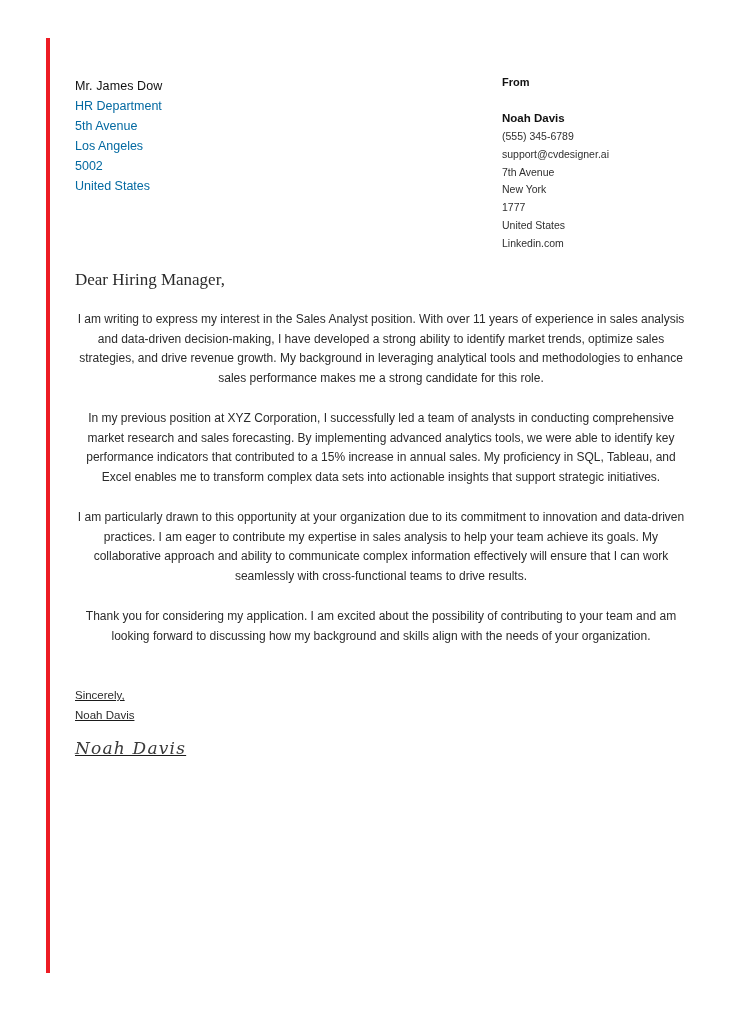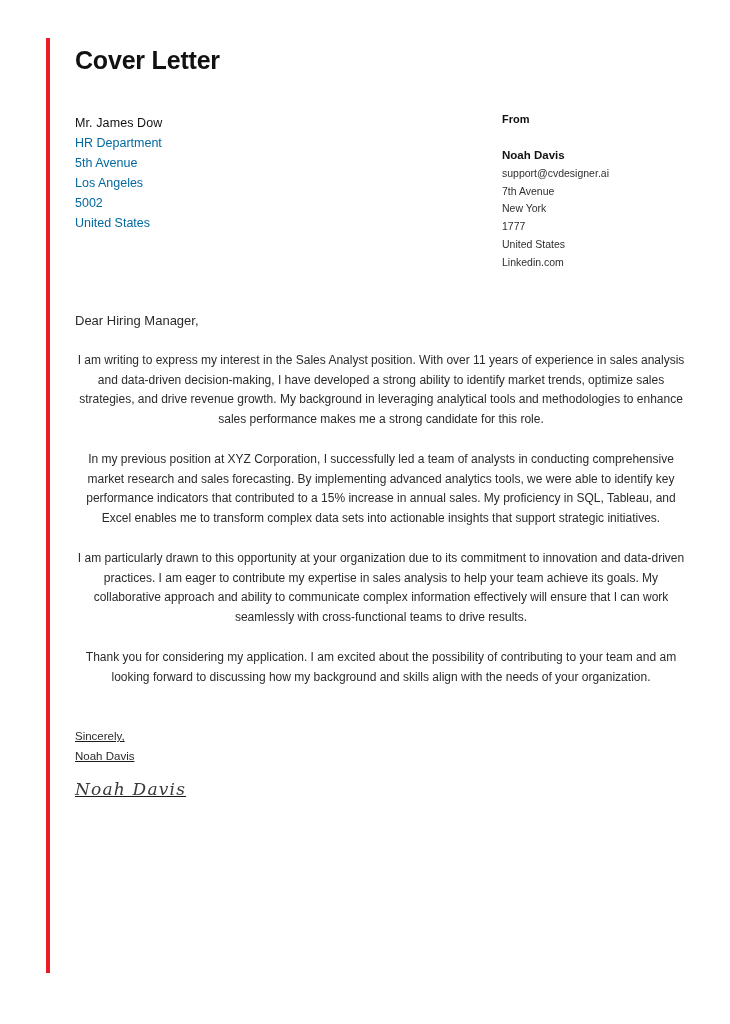--- a/index.html
+++ b/index.html
@@ -112,24 +112,25 @@
   }
   .letter-date {
     font-size: 11px;
     font-weight: bold;
     color: #111111;
     letter-spacing: -0.1px;
   }
 
   
   .salutation {
-    margin-top: 39px;
-    font-size: 13px;
+    margin-top: 17px;
+    font-size: 17px;
     color: #2b2b2b;
     line-height: 19.5px;
+    font-family: Liberation Serif, serif;
   }
   .body-paragraph {
     margin-top: 21px;
     font-size: 12px;
     color: #2b2b2b;
     line-height: 19.5px;
     text-align: center;
   }
 
   
@@ -154,36 +155,36 @@
 </style>
 </head>
 <body>
 
 <div class="page">
 
   <div class="accent-rule"></div>
 
   <div class="content">
 
-    <h1 class="doc-title">Cover Letter</h1>
 
     <div class="address-row">
 
       <div class="addr-col-to addr-to">
         <div class="addr-name">Mr. James Dow</div>
         <div class="addr-line">HR Department</div>
         <div class="addr-line">5th Avenue</div>
         <div class="addr-line">Los Angeles</div>
         <div class="addr-line">5002</div>
         <div class="addr-line">United States</div>
       </div>
 
       <div class="addr-col-from addr-from">
         <div class="block-label">From</div>
         <div class="addr-name">Noah Davis</div>
+        <div class="addr-line">(555) 345-6789</div>
         <div class="addr-line">support@cvdesigner.ai</div>
         <div class="addr-line">7th Avenue</div>
         <div class="addr-line">New York</div>
         <div class="addr-line">1777</div>
         <div class="addr-line">United States</div>
         <div class="addr-line">Linkedin.com</div>
       </div>
 
     </div>
 

